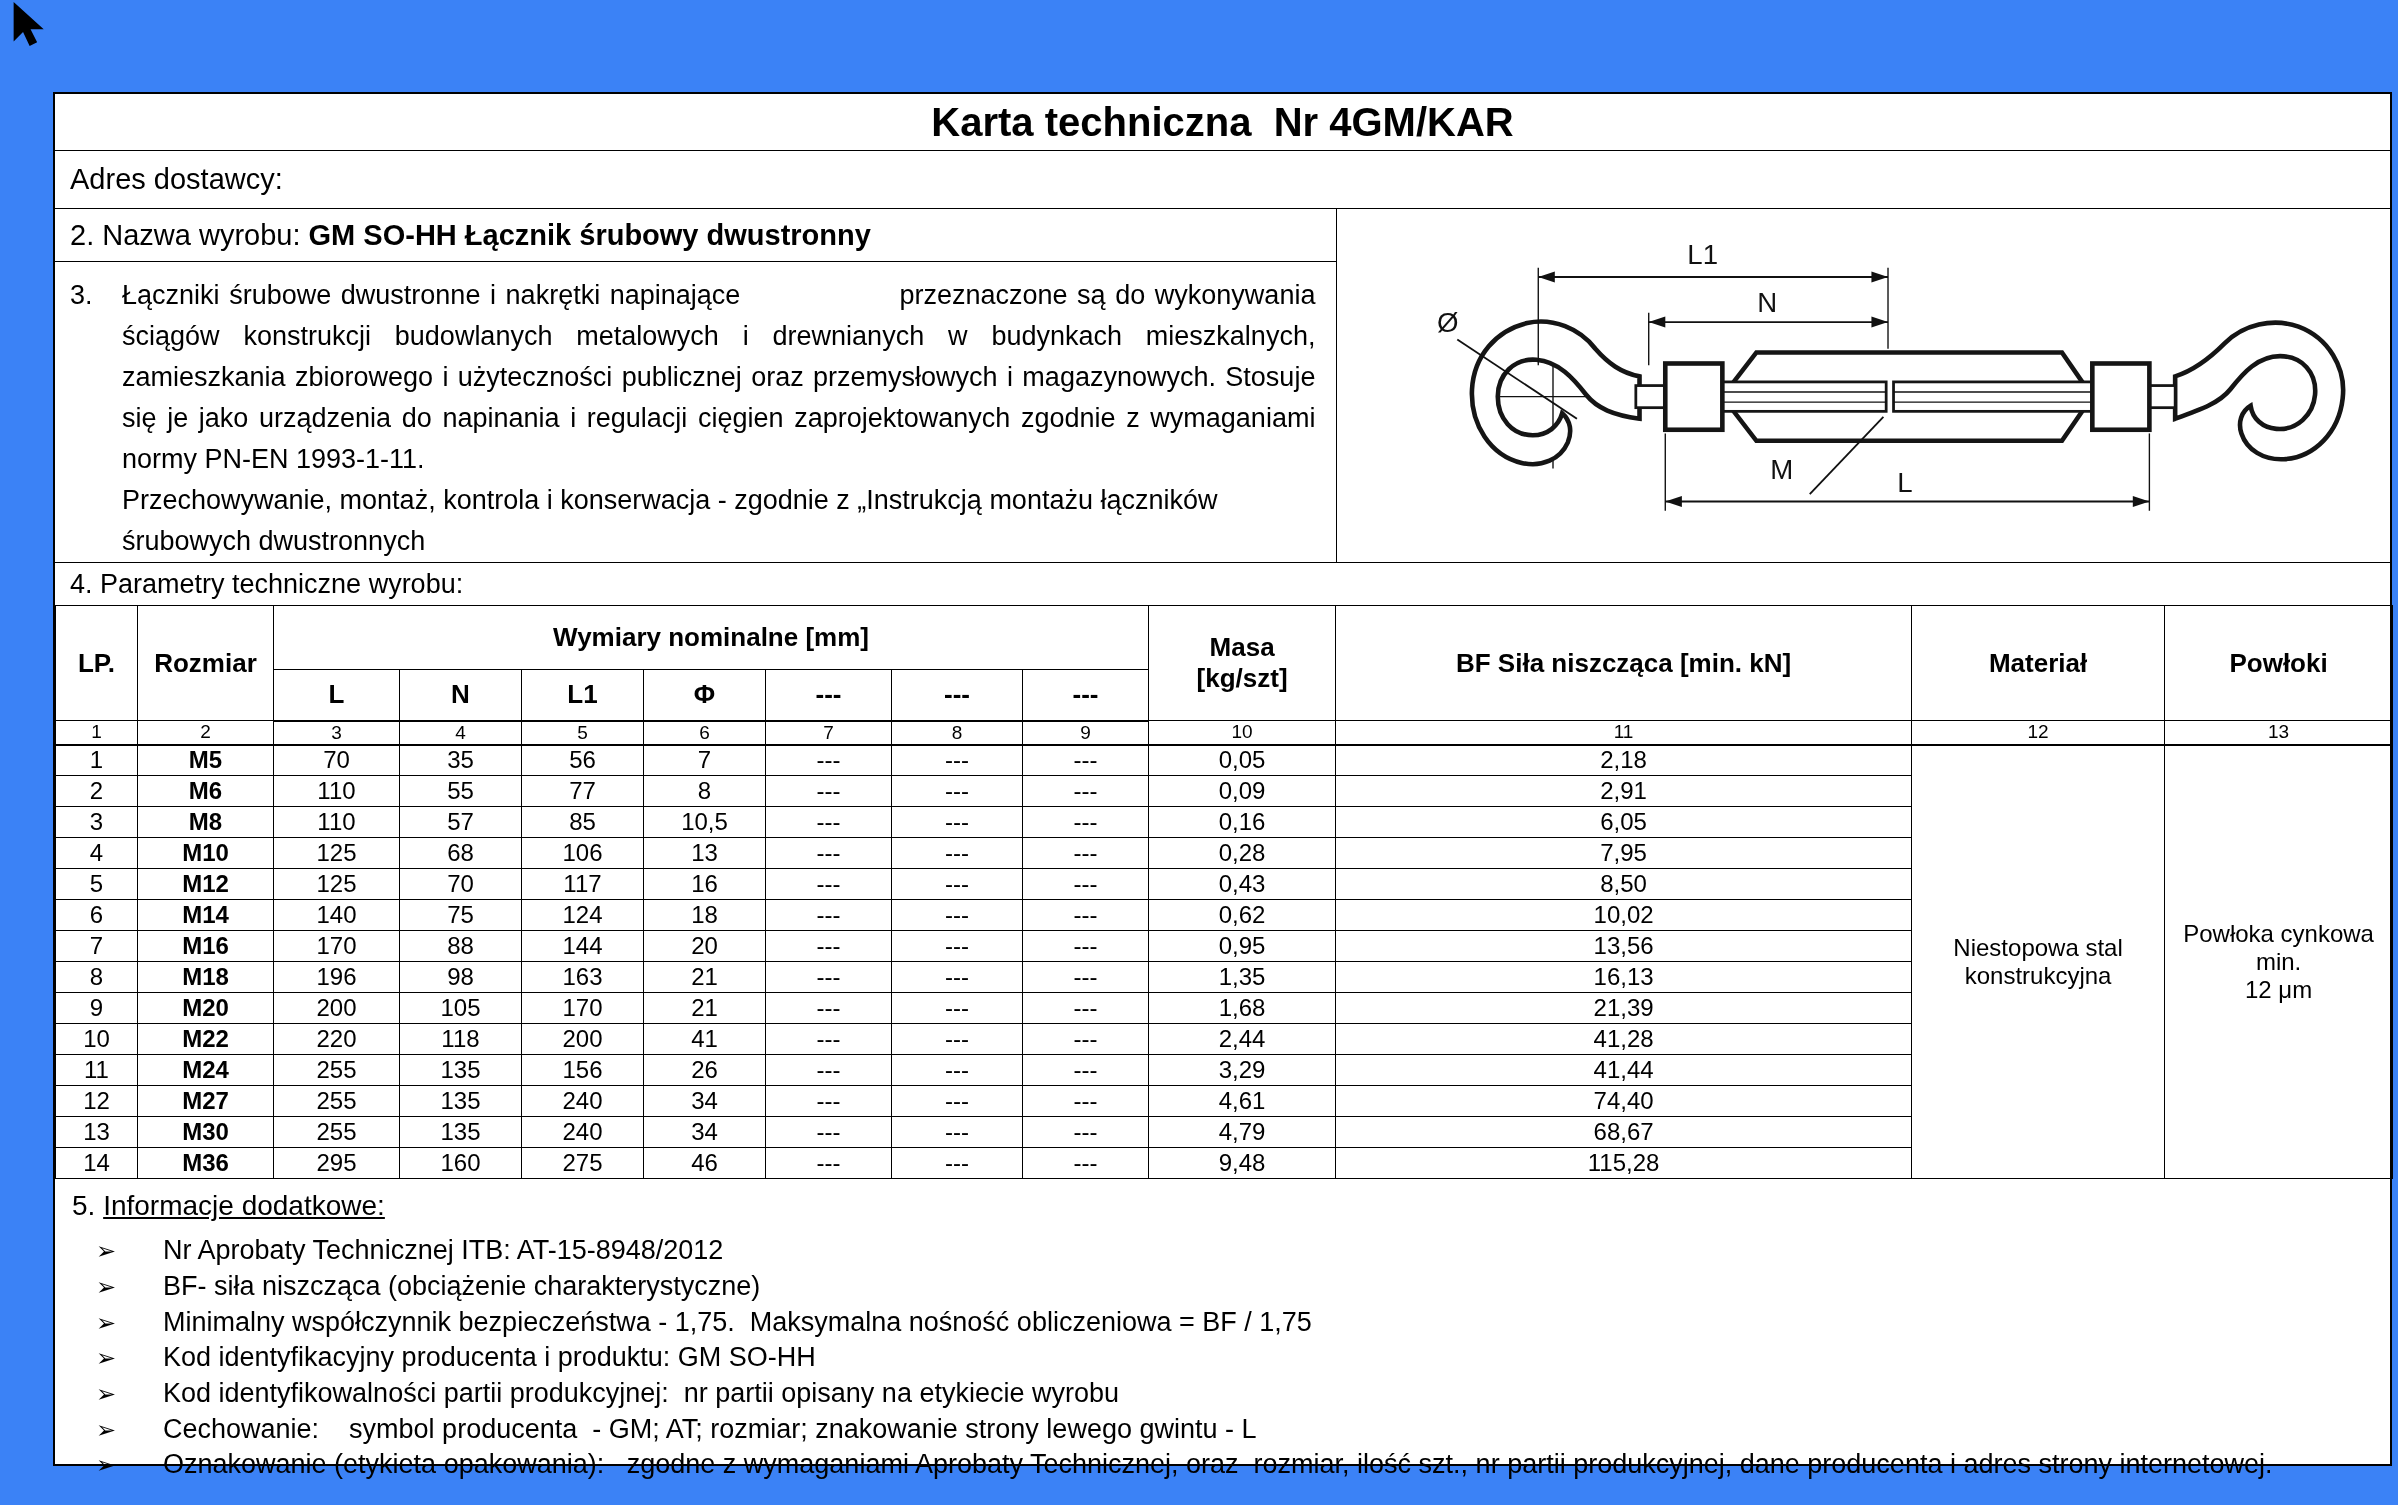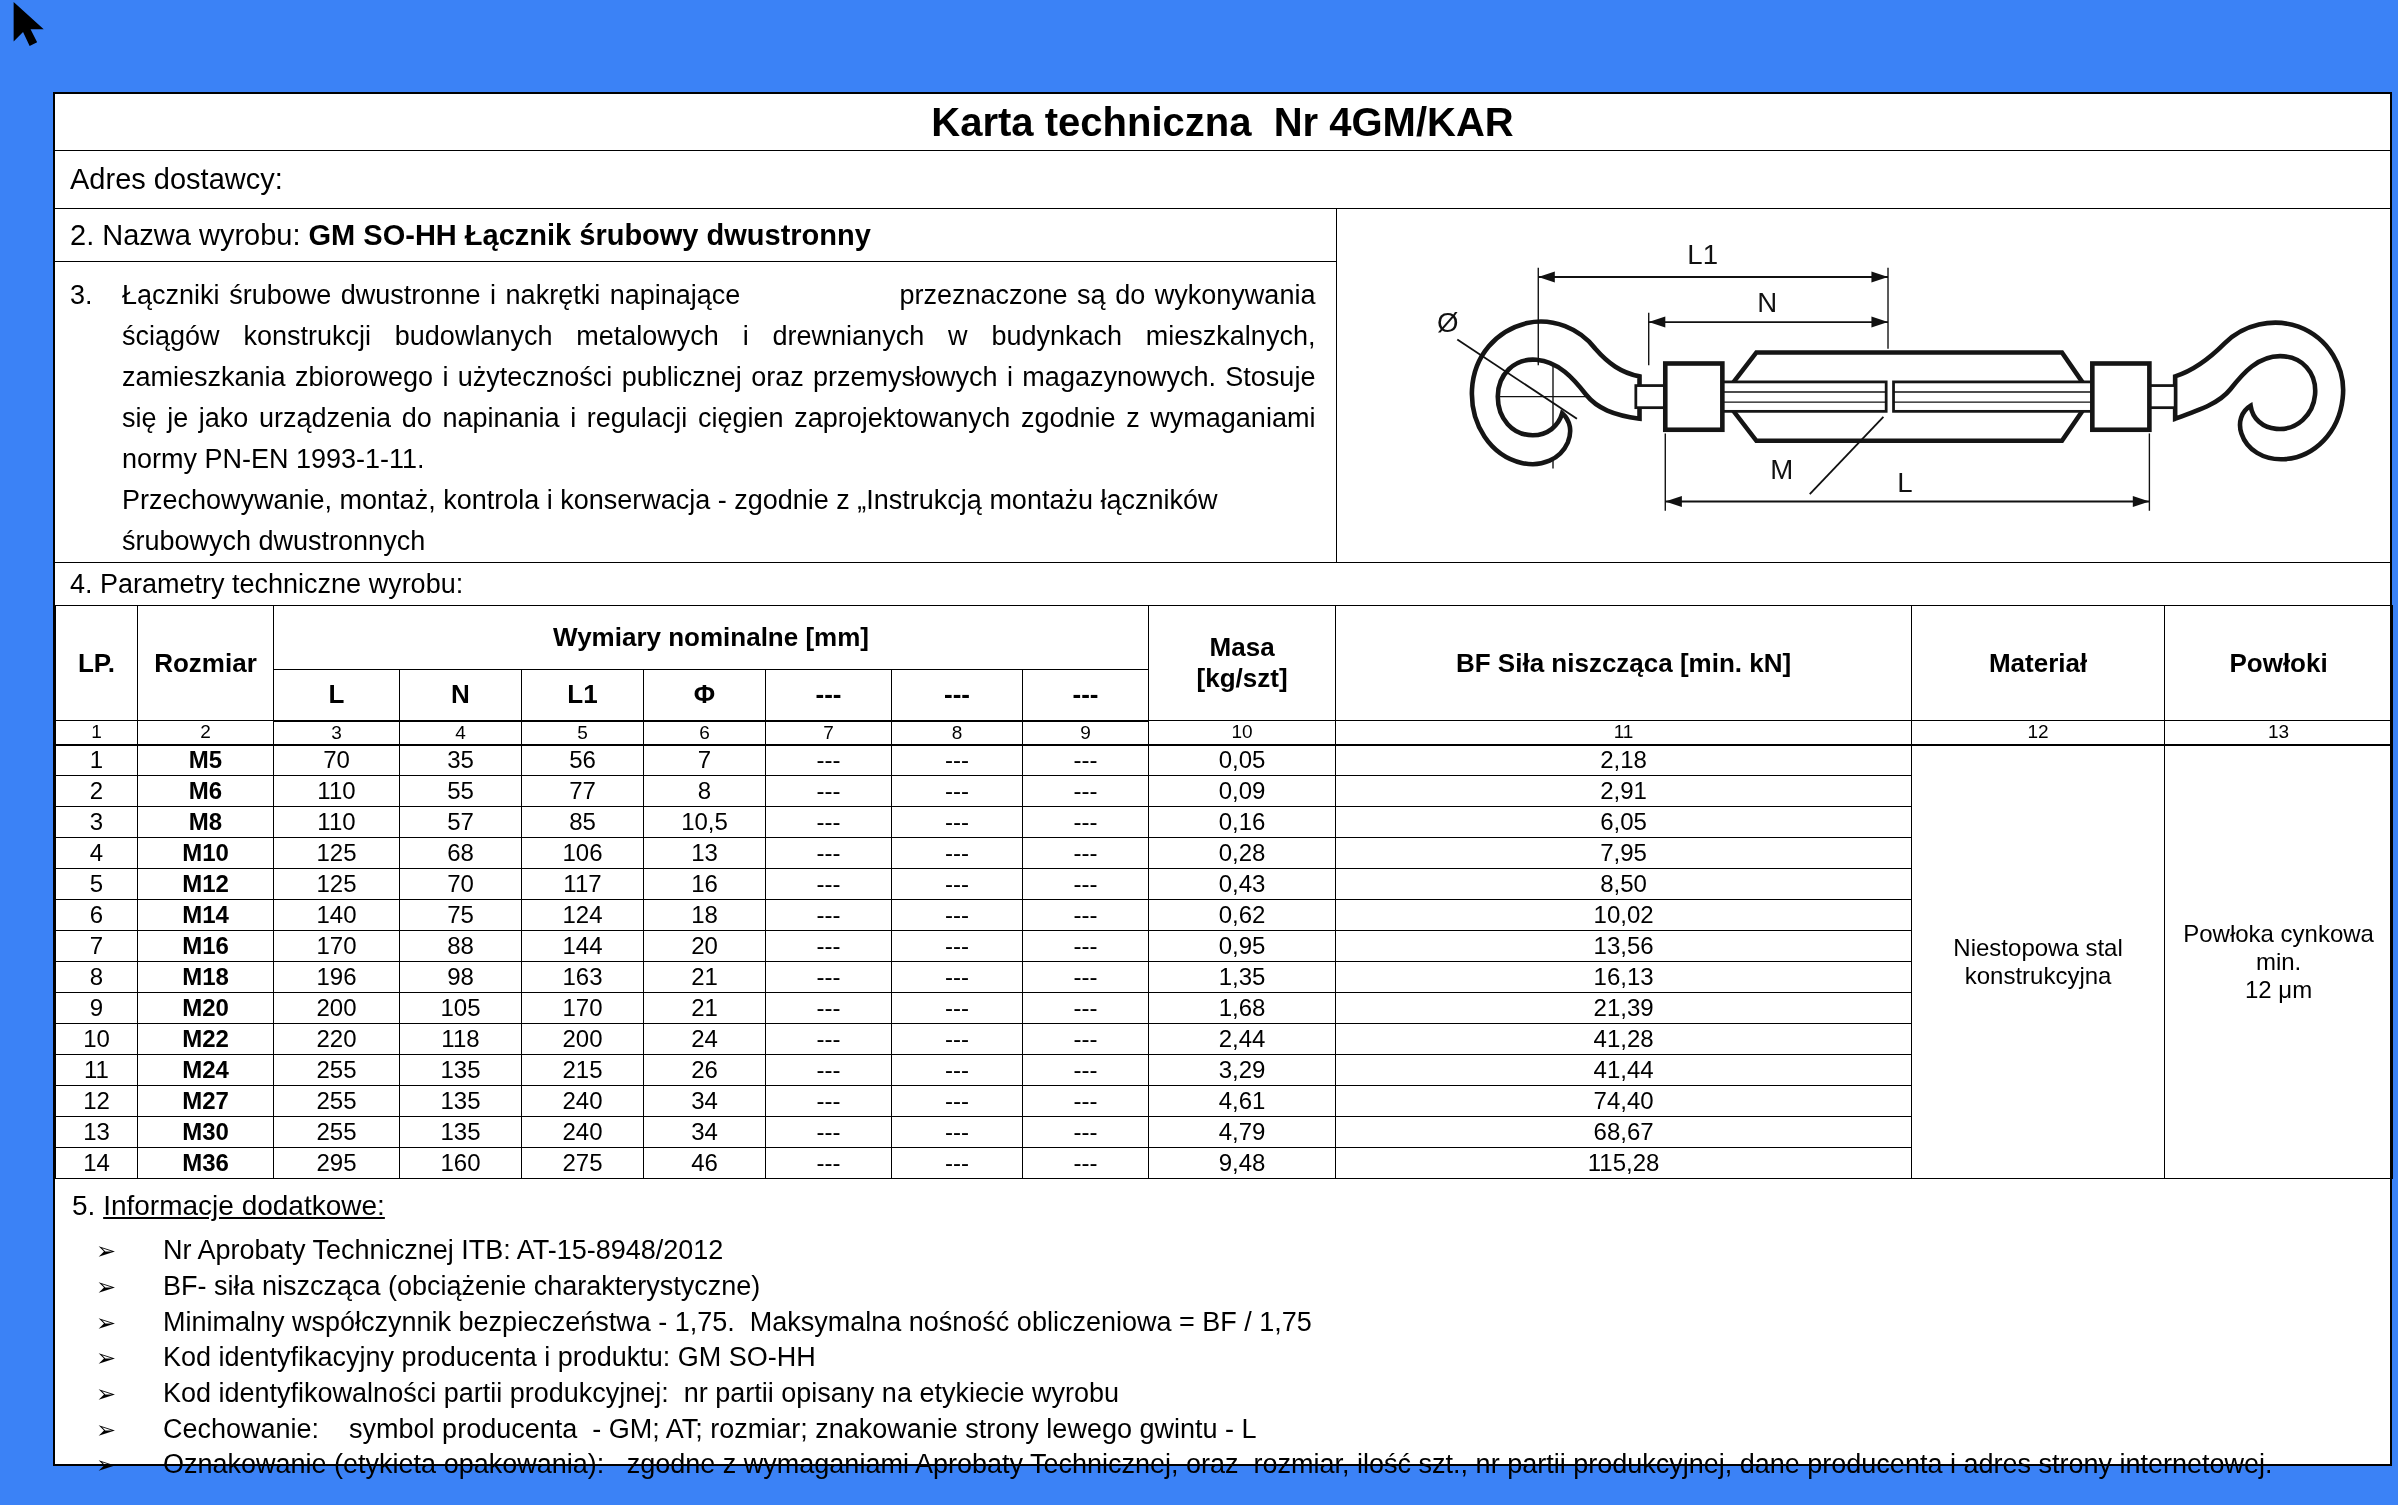--- a/index.html
+++ b/index.html
@@ -309,33 +309,33 @@
             <td>---</td>
             <td>1,68</td>
             <td>21,39</td>
           </tr>
           <tr class="data">
             <td>10</td>
             <td class="bold">M22</td>
             <td>220</td>
             <td>118</td>
             <td>200</td>
-            <td>24</td>
+            <td>41</td>
             <td>---</td>
             <td>---</td>
             <td>---</td>
             <td>2,44</td>
             <td>41,28</td>
           </tr>
           <tr class="data">
             <td>11</td>
             <td class="bold">M24</td>
             <td>255</td>
             <td>135</td>
-            <td>215</td>
+            <td>156</td>
             <td>26</td>
             <td>---</td>
             <td>---</td>
             <td>---</td>
             <td>3,29</td>
             <td>41,44</td>
           </tr>
           <tr class="data">
             <td>12</td>
             <td class="bold">M27</td>

